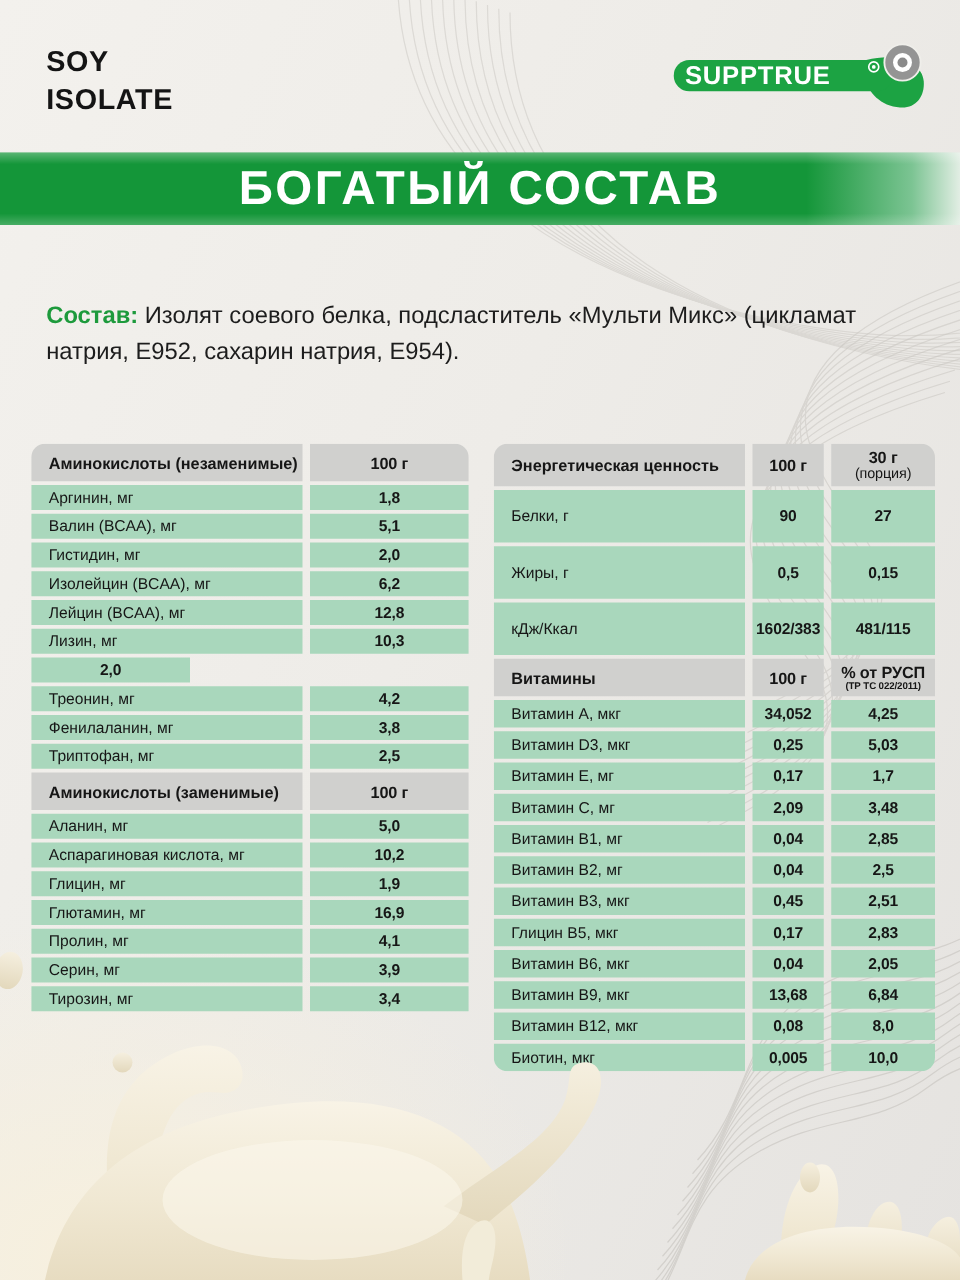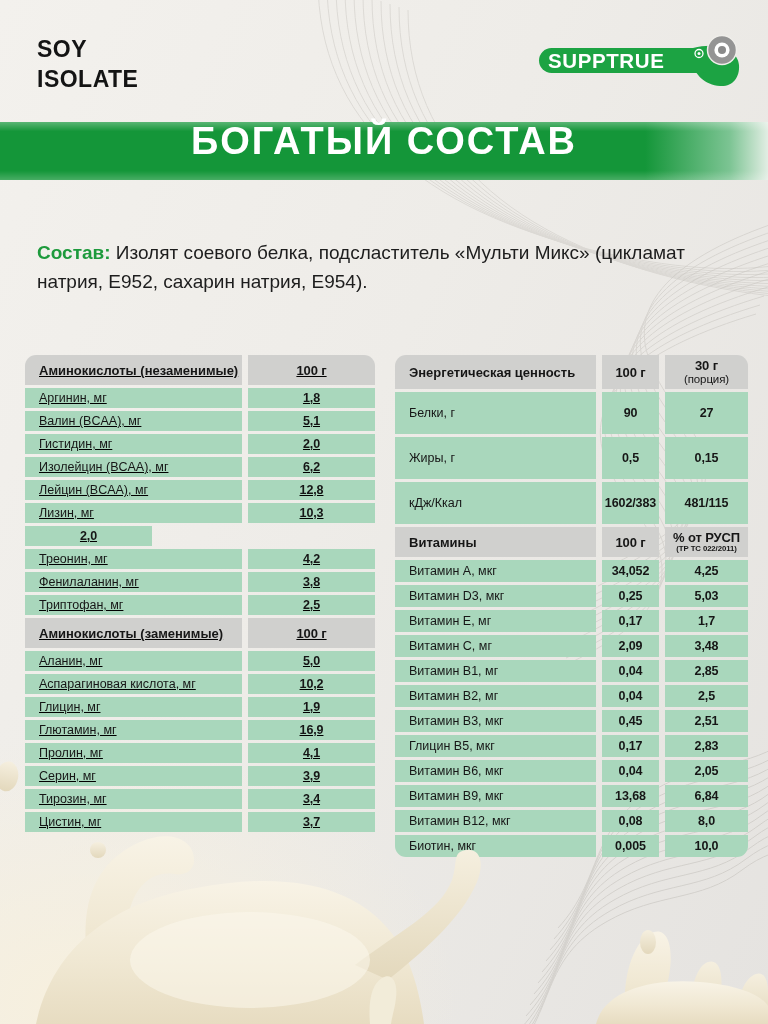--- a/index.html
+++ b/index.html
@@ -15,40 +15,40 @@
   
   .product-name{position:absolute;left:37px;top:34px;color:#141414;
     font-size:23px;font-weight:800;letter-spacing:.5px;line-height:1.32;}
   .logo{position:absolute;right:18px;top:34px;width:215px;height:64px;}
 
   
   .banner{position:absolute;left:0;top:122px;width:768px;height:58px;
     background:
       linear-gradient(180deg,rgba(255,255,255,.30) 0%,rgba(255,255,255,0) 16%,rgba(255,255,255,0) 84%,rgba(255,255,255,.22) 100%),
       linear-gradient(90deg,#149639 0%,#149639 84%,#7cc493 95%,#e2eee4 100%);
-    display:flex;align-items:flex-start;justify-content:center;}
+    display:flex;align-items:center;justify-content:center;}
   .banner h1{margin:0;color:#ffffff;font-size:38px;font-weight:700;letter-spacing:2px;line-height:1;}
 
   
   .composition{position:absolute;left:37px;top:238px;width:655px;margin:0;
     font-size:19px;line-height:1.55;color:#1d1d1d;}
   .comp-label{color:#1d9a3c;font-weight:700;}
 
   
   .tables{position:absolute;left:25px;top:355px;display:flex;gap:20px;}
   .tbl{display:flex;flex-direction:column;gap:3px;border-radius:11px;overflow:hidden;}
   .trow{display:flex;gap:6px;flex:0 0 auto;}
   .cell{background:#a9d7bc;color:#161616;display:flex;align-items:center;font-size:12.5px;}
   .lbl{padding-left:14px;}
   .vcell{flex-direction:column;justify-content:center;text-align:center;font-weight:700;font-size:12.5px;letter-spacing:-0.1px;}
   .t-head .cell,.t-head2 .cell{background:#d0d0ce;font-weight:700;font-size:13px;}
   .sub{display:block;font-size:11.5px;font-weight:400;line-height:1.15;}
   .t-head2 .sub{font-size:7.8px;font-weight:700;}
 
-  .amino{width:350px;text-decoration:underline;}
+  .amino{width:350px;}
   .amino .trow{height:20px;}
   .amino .t-head{height:30px;}
   .amino .lbl{width:203px;}   
   .amino .val{width:127px;}
 
   .nutri{width:353px;}
   .nutri .trow{height:22px;}
   .nutri .t-head{height:34px;}
   .nutri .t-head2{height:30px;}
   .nutri .t-lg{height:42px;}
@@ -245,26 +245,20 @@
       <div class="cell val vcell">
         <span>3,9</span>
       </div>
     </div>
       <div class="trow">
       <div class="cell lbl">Тирозин, мг</div>
       <div class="cell val vcell">
         <span>3,4</span>
       </div>
     </div>
-      <div class="trow">
-      <div class="cell lbl">Цистин, мг</div>
-      <div class="cell val vcell">
-        <span>3,7</span>
-      </div>
-    </div>
     </section>
 
   <section class="tbl nutri">
 
   <div class="trow t-head">
       <div class="cell lbl">Энергетическая ценность</div>
       <div class="cell v100 vcell">
         <span>100 г</span>
       </div>
       <div class="cell v30 vcell">

